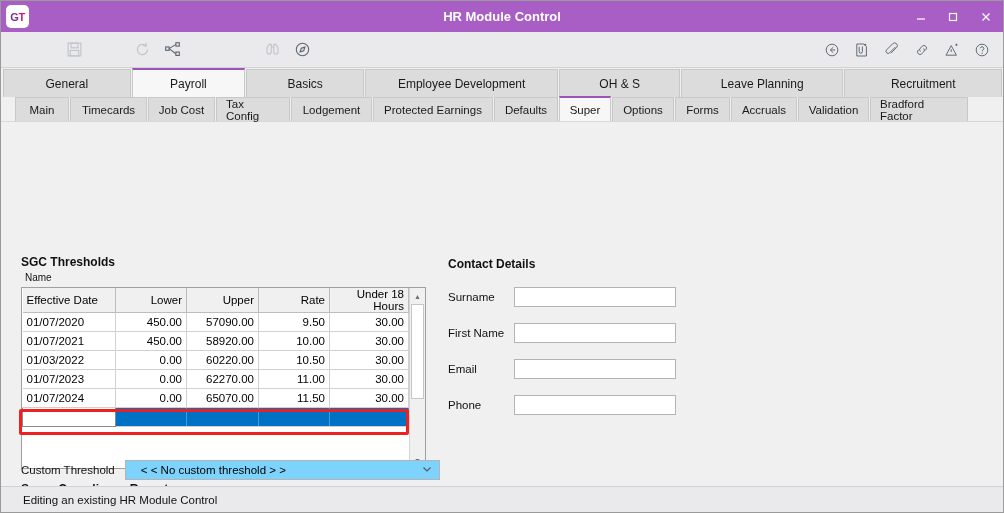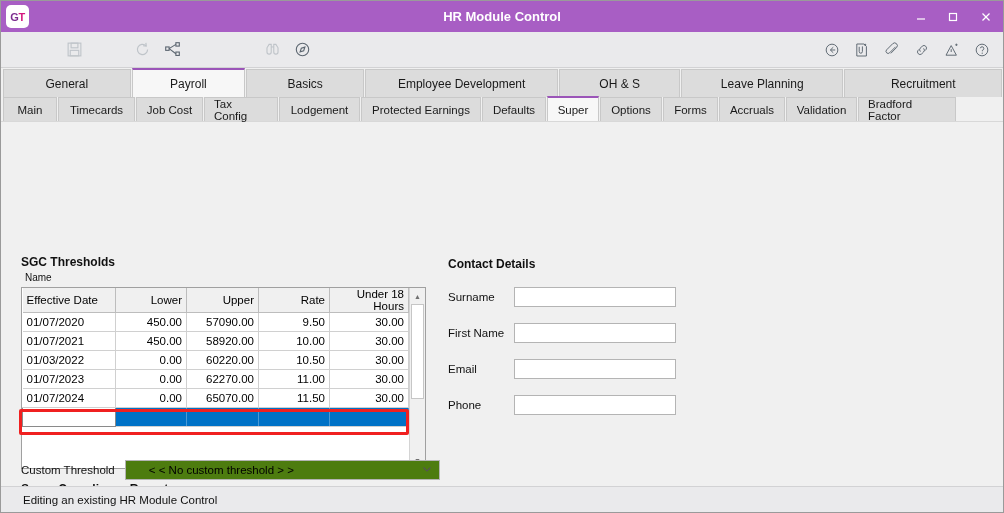--- a/index.html
+++ b/index.html
@@ -110,21 +110,21 @@
     height: 29px;
     font-weight: normal;
   }
 
   
   .tabs2 {
     height: 25px;
     background: #f0f0f0;
     display: flex;
     flex: 0 0 auto;
-    padding-left: 2px;
+    padding-left: 14px;
     align-items: flex-end;
     border-bottom: 1px solid #d8d8d8;
   }
   .tab2 {
     height: 24px;
     background: #dcdcdc;
     border: 1px solid #c8c8c8;
     border-bottom: none;
     margin-right: 1px;
     display: flex; align-items: center; justify-content: center;
@@ -248,25 +248,25 @@
   
   .ct-row {
     position: absolute;
     left: 20px; top: 338px;
     display: flex; align-items: center;
   }
   .ct-label { font-size: 11.5px; color: #111; }
   .combo {
     margin-left: 10px;
     width: 315px; height: 20px;
-    background: #4d7c0f;
+    background: #7dd3fc;
     border: 1px solid #b4b4b4;
     display: flex; align-items: center;
     font-size: 11.5px;
-    padding-left: 23px;
+    padding-left: 15px;
     color: #000;
     position: relative;
   }
   .combo .chev {
     position: absolute; right: 6px; top: 2px;
     color: #5a5a5a; font-size: 10px;
   }
 
   
   .compliance {

